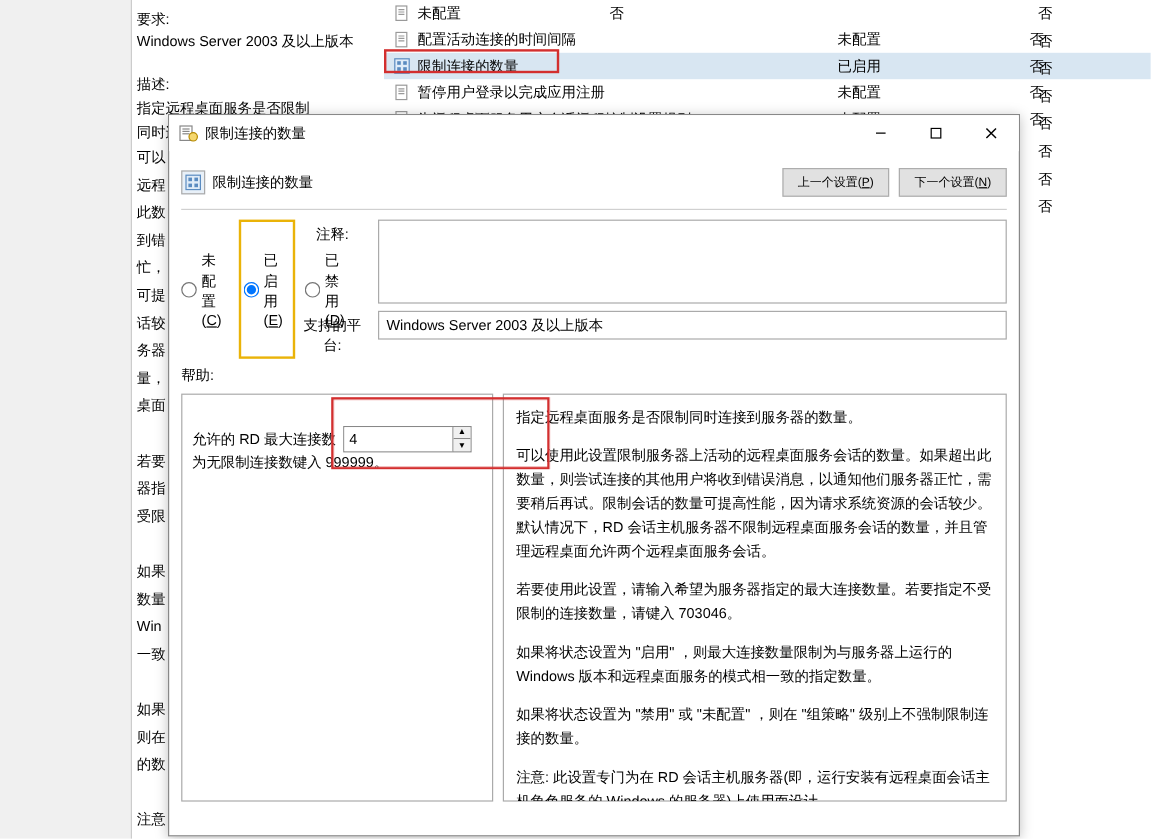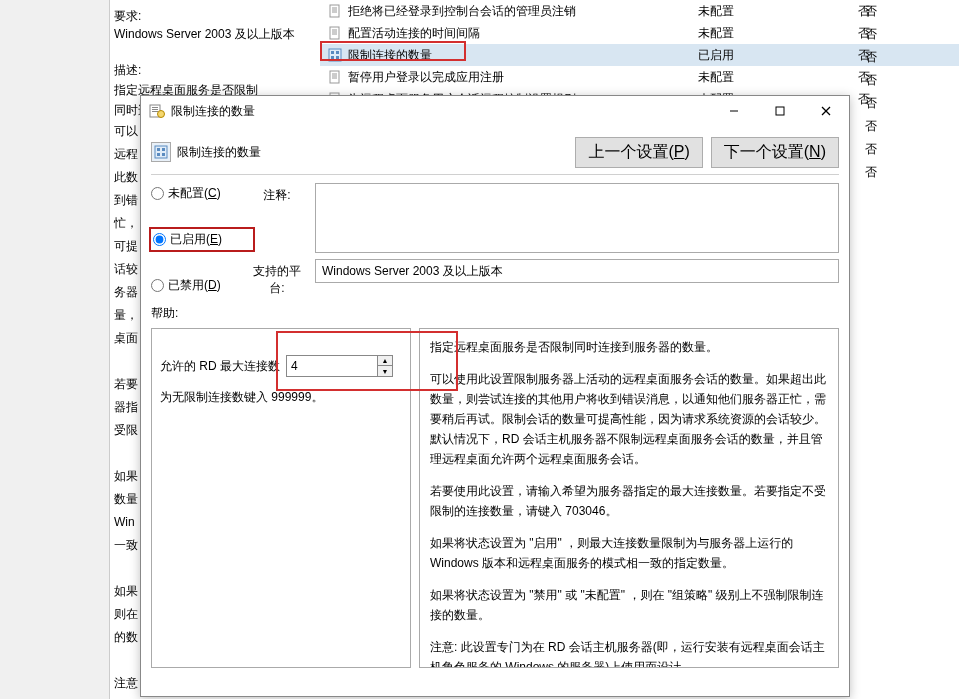--- a/index.html
+++ b/index.html
@@ -98,44 +98,44 @@
     display: flex; align-items: center; justify-content: center;
     background: #e8f0f8;
   }
   .nav-label { flex: 1; }
   .nav-btn {
     border: 1px solid #adadad;
     background: #e1e1e1;
     padding: 4px 12px;
     margin-left: 8px;
     font-family: inherit;
-    font-size: 16px;
+    font-size: 10px;
     cursor: pointer;
   }
   .u { text-decoration: underline; }
 
   .hr { border: none; border-top: 1px solid #d0d0d0; margin: 4px 0 8px 0; }
 
   .config-row {
     display: flex;
     margin-bottom: 8px;
   }
   .radio-col {
     width: 96px;
-    display: flex; flex-direction: column;
-    gap: 27px;
+    display: flex; flex-direction: row;
+    gap: 16px;
     padding-top: 2px;
   }
   .radio-item {
     display: flex; align-items: center; gap: 4px;
     cursor: pointer;
   }
   .radio-item input { cursor: pointer; }
   .highlight-red {
-    border: 2px solid #b91c1c;
+    border: 2px solid #eab308;
     padding: 2px 8px 2px 2px;
     margin: -2px -8px -2px -2px;
     align-items: center;
   }
 
   .right-fields { flex: 1; display: flex; flex-direction: column; gap: 6px; }
   .field-row { display: flex; align-items: flex-start; gap: 8px; }
   .field-label { width: 60px; padding-top: 4px; text-align: center; }
   .field-box {
     flex: 1; border: 1px solid #aaa; background: #fff;
@@ -178,21 +178,21 @@
     display:flex; align-items:center; justify-content:center;
     border-bottom:1px solid #888; background:#f0f0f0; cursor:pointer;
   }
   .spinner-btns div:last-child{border-bottom:none;}
   .red-opt-box {
     position:absolute; left:116px; top:-24px;
     width:182px; height:60px;
     border:2px solid #d32f2f;
     pointer-events:none;
   }
-  .opt-note { margin-top: 12px; }
+  .opt-note { }
 
   .help-pane {
     flex: 1; border: 1px solid #aaa;
     padding: 8px 10px;
     overflow-y: auto;
     line-height: 20px;
   }
   .help-pane p { margin-bottom: 12px; }
 </style>
 </head>
@@ -237,21 +237,20 @@
 <div class="bg-list" id="policy-list">
     <div class="bg-row">
       <span class="bg-row-icon">
         <svg width="14" height="14" viewBox="0 0 14 14">
           <rect x="2" y="1" width="9" height="12" fill="#fff" stroke="#999"></rect>
           <line x1="4" y1="4" x2="9" y2="4" stroke="#999"></line>
           <line x1="4" y1="6" x2="9" y2="6" stroke="#999"></line>
           <line x1="4" y1="8" x2="9" y2="8" stroke="#999"></line>
         </svg>
       </span>
-      <span class="bg-row-title">拒绝将已经登录到控制台会话的管理员注销</span>
       <span class="bg-row-status">未配置</span>
       <span class="bg-row-flag">否</span>
     </div>
     <div class="bg-row">
       <span class="bg-row-icon">
         <svg width="14" height="14" viewBox="0 0 14 14">
           <rect x="2" y="1" width="9" height="12" fill="#fff" stroke="#999"></rect>
           <line x1="4" y1="4" x2="9" y2="4" stroke="#999"></line>
           <line x1="4" y1="6" x2="9" y2="6" stroke="#999"></line>
           <line x1="4" y1="8" x2="9" y2="8" stroke="#999"></line>

